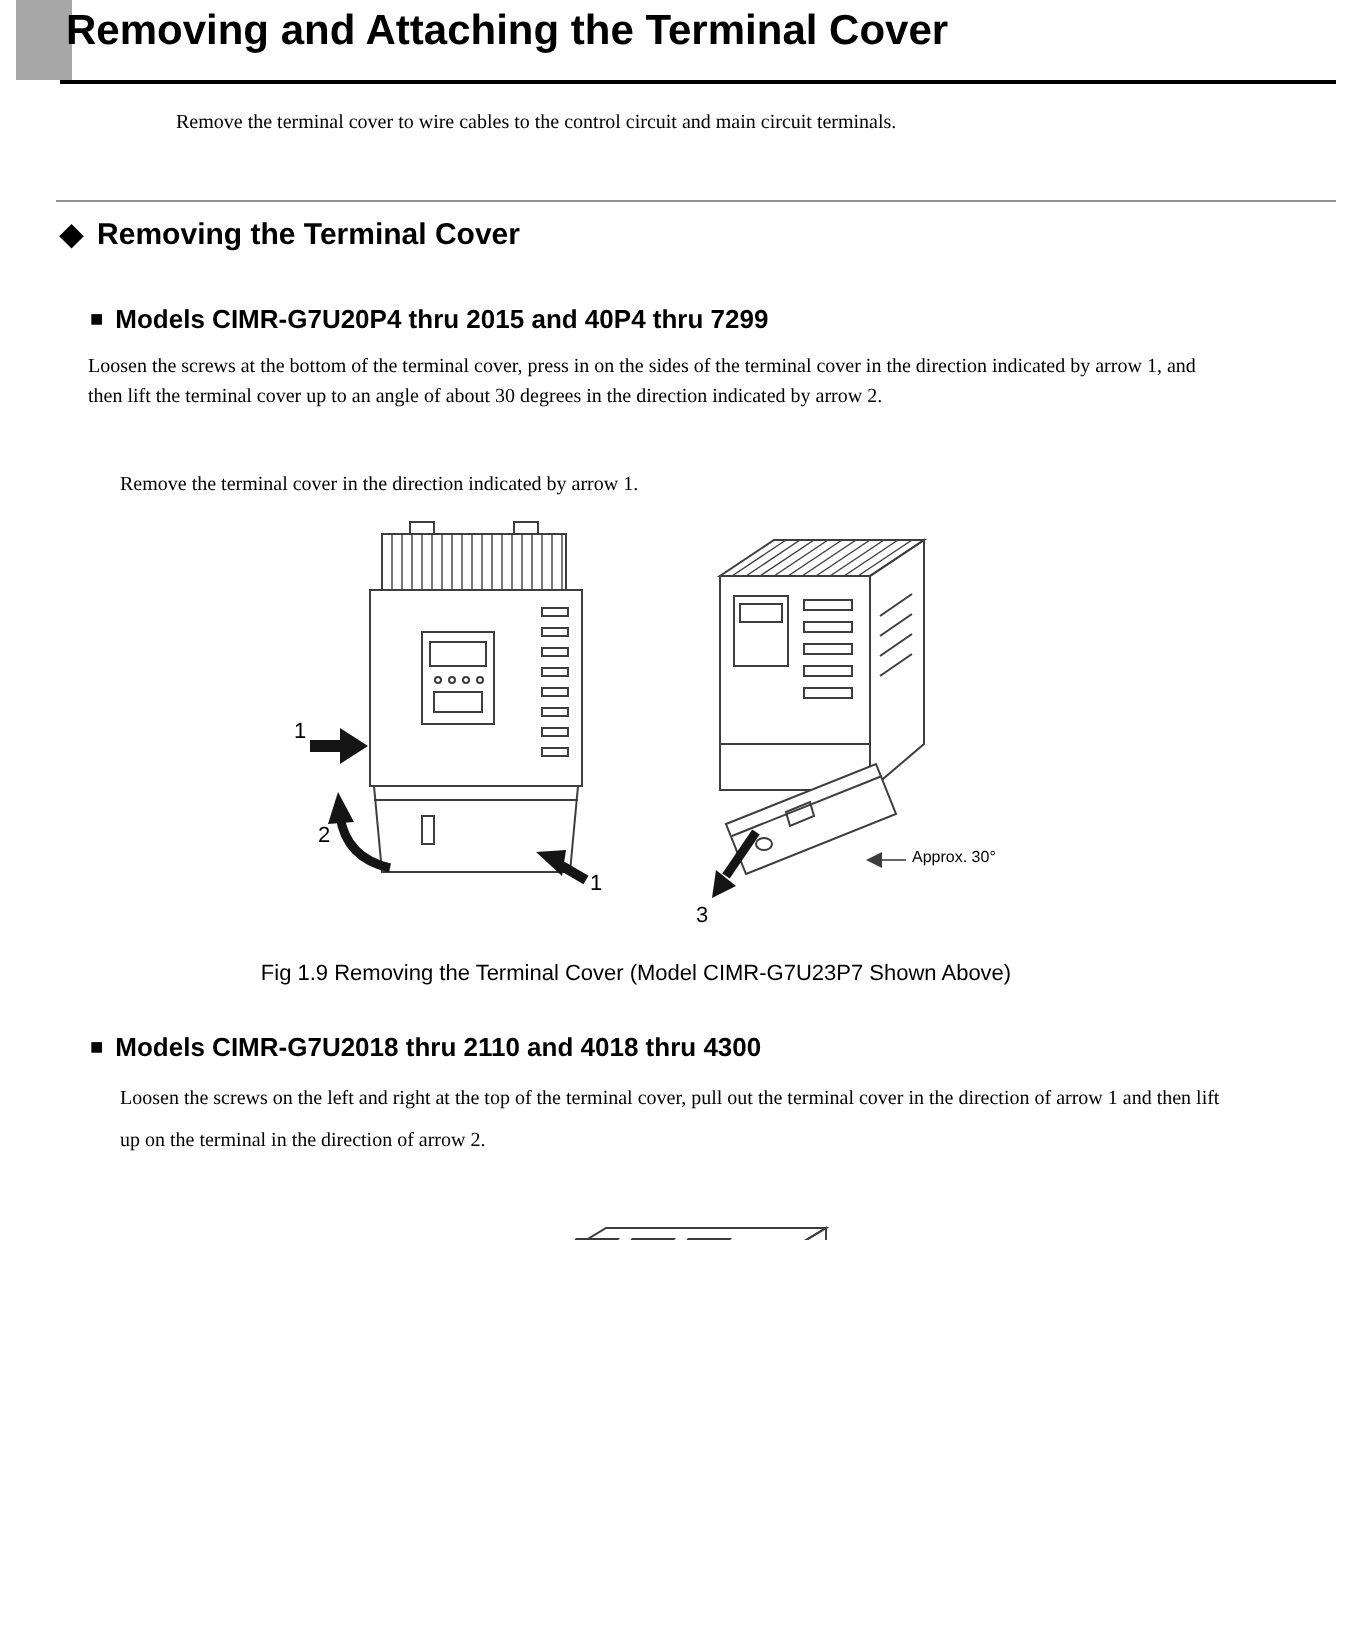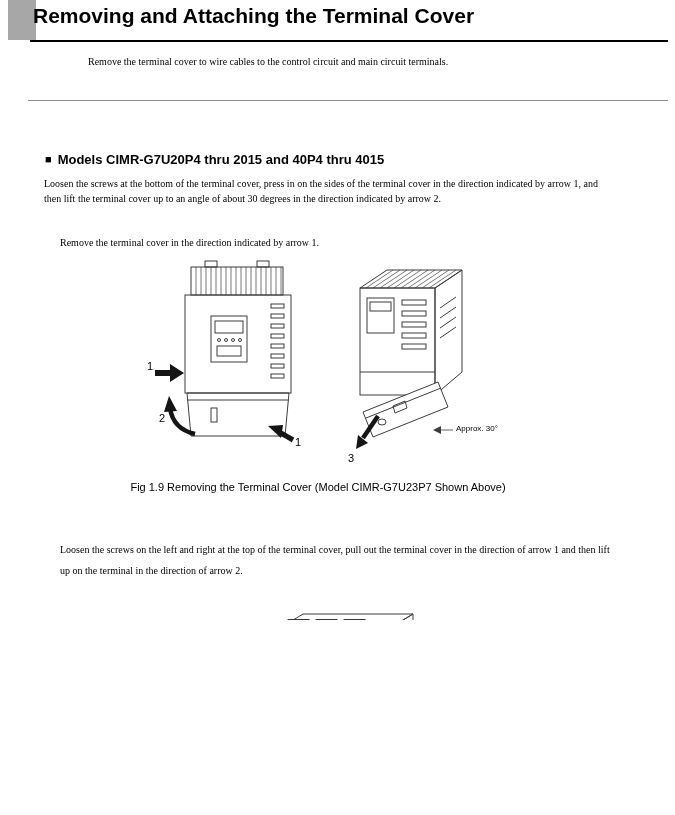--- a/index.html
+++ b/index.html
@@ -61,23 +61,26 @@
 <div class="page">
 
   <div class="abs gray-square"></div>
   <h1 class="abs title">Removing and Attaching the Terminal Cover</h1>
   <div class="abs title-rule"></div>
 
   <p class="abs intro body-text">Remove the terminal cover to wire cables to the control circuit and main circuit terminals.</p>
 
   <div class="abs divider"></div>
 
+  <h2 class="abs section-heading">
+    <span class="bullet">◆</span><span>Removing the Terminal Cover</span>
+  </h2>
 
   <h3 class="abs sub-heading sub1">
-    <span class="bullet">■</span><span>Models CIMR-G7U20P4 thru 2015 and 40P4 thru 4015</span>
+    <span class="bullet">■</span><span>Models CIMR-G7U20P4 thru 2015 and 40P4 thru 7299</span>
   </h3>
 
   <p class="abs body-text para1">Loosen the screws at the bottom of the terminal cover, press in on the sides of the terminal cover in the direction indicated by arrow 1, and then lift the terminal cover up to an angle of about 30 degrees in the direction indicated by arrow 2.</p>
   <p class="abs body-text para2">Remove the terminal cover in the direction indicated by arrow 1.</p>
 
   <div class="abs fig1">
     <svg width="400" height="216" viewBox="0 0 400 216">
 
       <g stroke="#3d3d3d" fill="none" stroke-width="1">
         <rect x="70" y="1" width="12" height="6"></rect>
@@ -149,20 +152,23 @@
 
     <span class="fig-label" style="left:12px; top:100px;">1</span>
     <span class="fig-label" style="left:24px; top:152px;">2</span>
     <span class="fig-label" style="left:160px; top:176px;">1</span>
     <span class="fig-label" style="left:213px; top:192px;">3</span>
     <span class="fig-label angle-label" style="left:321px; top:164px;">Approx. 30°</span>
   </div>
 
   <p class="abs caption">Fig 1.9 Removing the Terminal Cover (Model CIMR-G7U23P7 Shown Above)</p>
 
+  <h3 class="abs sub-heading sub2">
+    <span class="bullet">■</span><span>Models CIMR-G7U2018 thru 2110 and 4018 thru 4300</span>
+  </h3>
 
   <p class="abs body-text para3">Loosen the screws on the left and right at the top of the terminal cover, pull out the terminal cover in the direction of arrow 1 and then lift up on the terminal in the direction of arrow 2.</p>
 
   <div class="abs fig2">
     <svg width="210" height="215" viewBox="0 0 210 215">
       <g stroke="#3d3d3d" fill="none" stroke-width="1">
         <polygon points="30,40 140,40 183,14 73,14"></polygon>
         <g fill="#3a3a3a" stroke="none">
           <polygon points="52,26 74,26 80,19 58,19"></polygon>
           <polygon points="80,26 102,26 108,19 86,19"></polygon>

